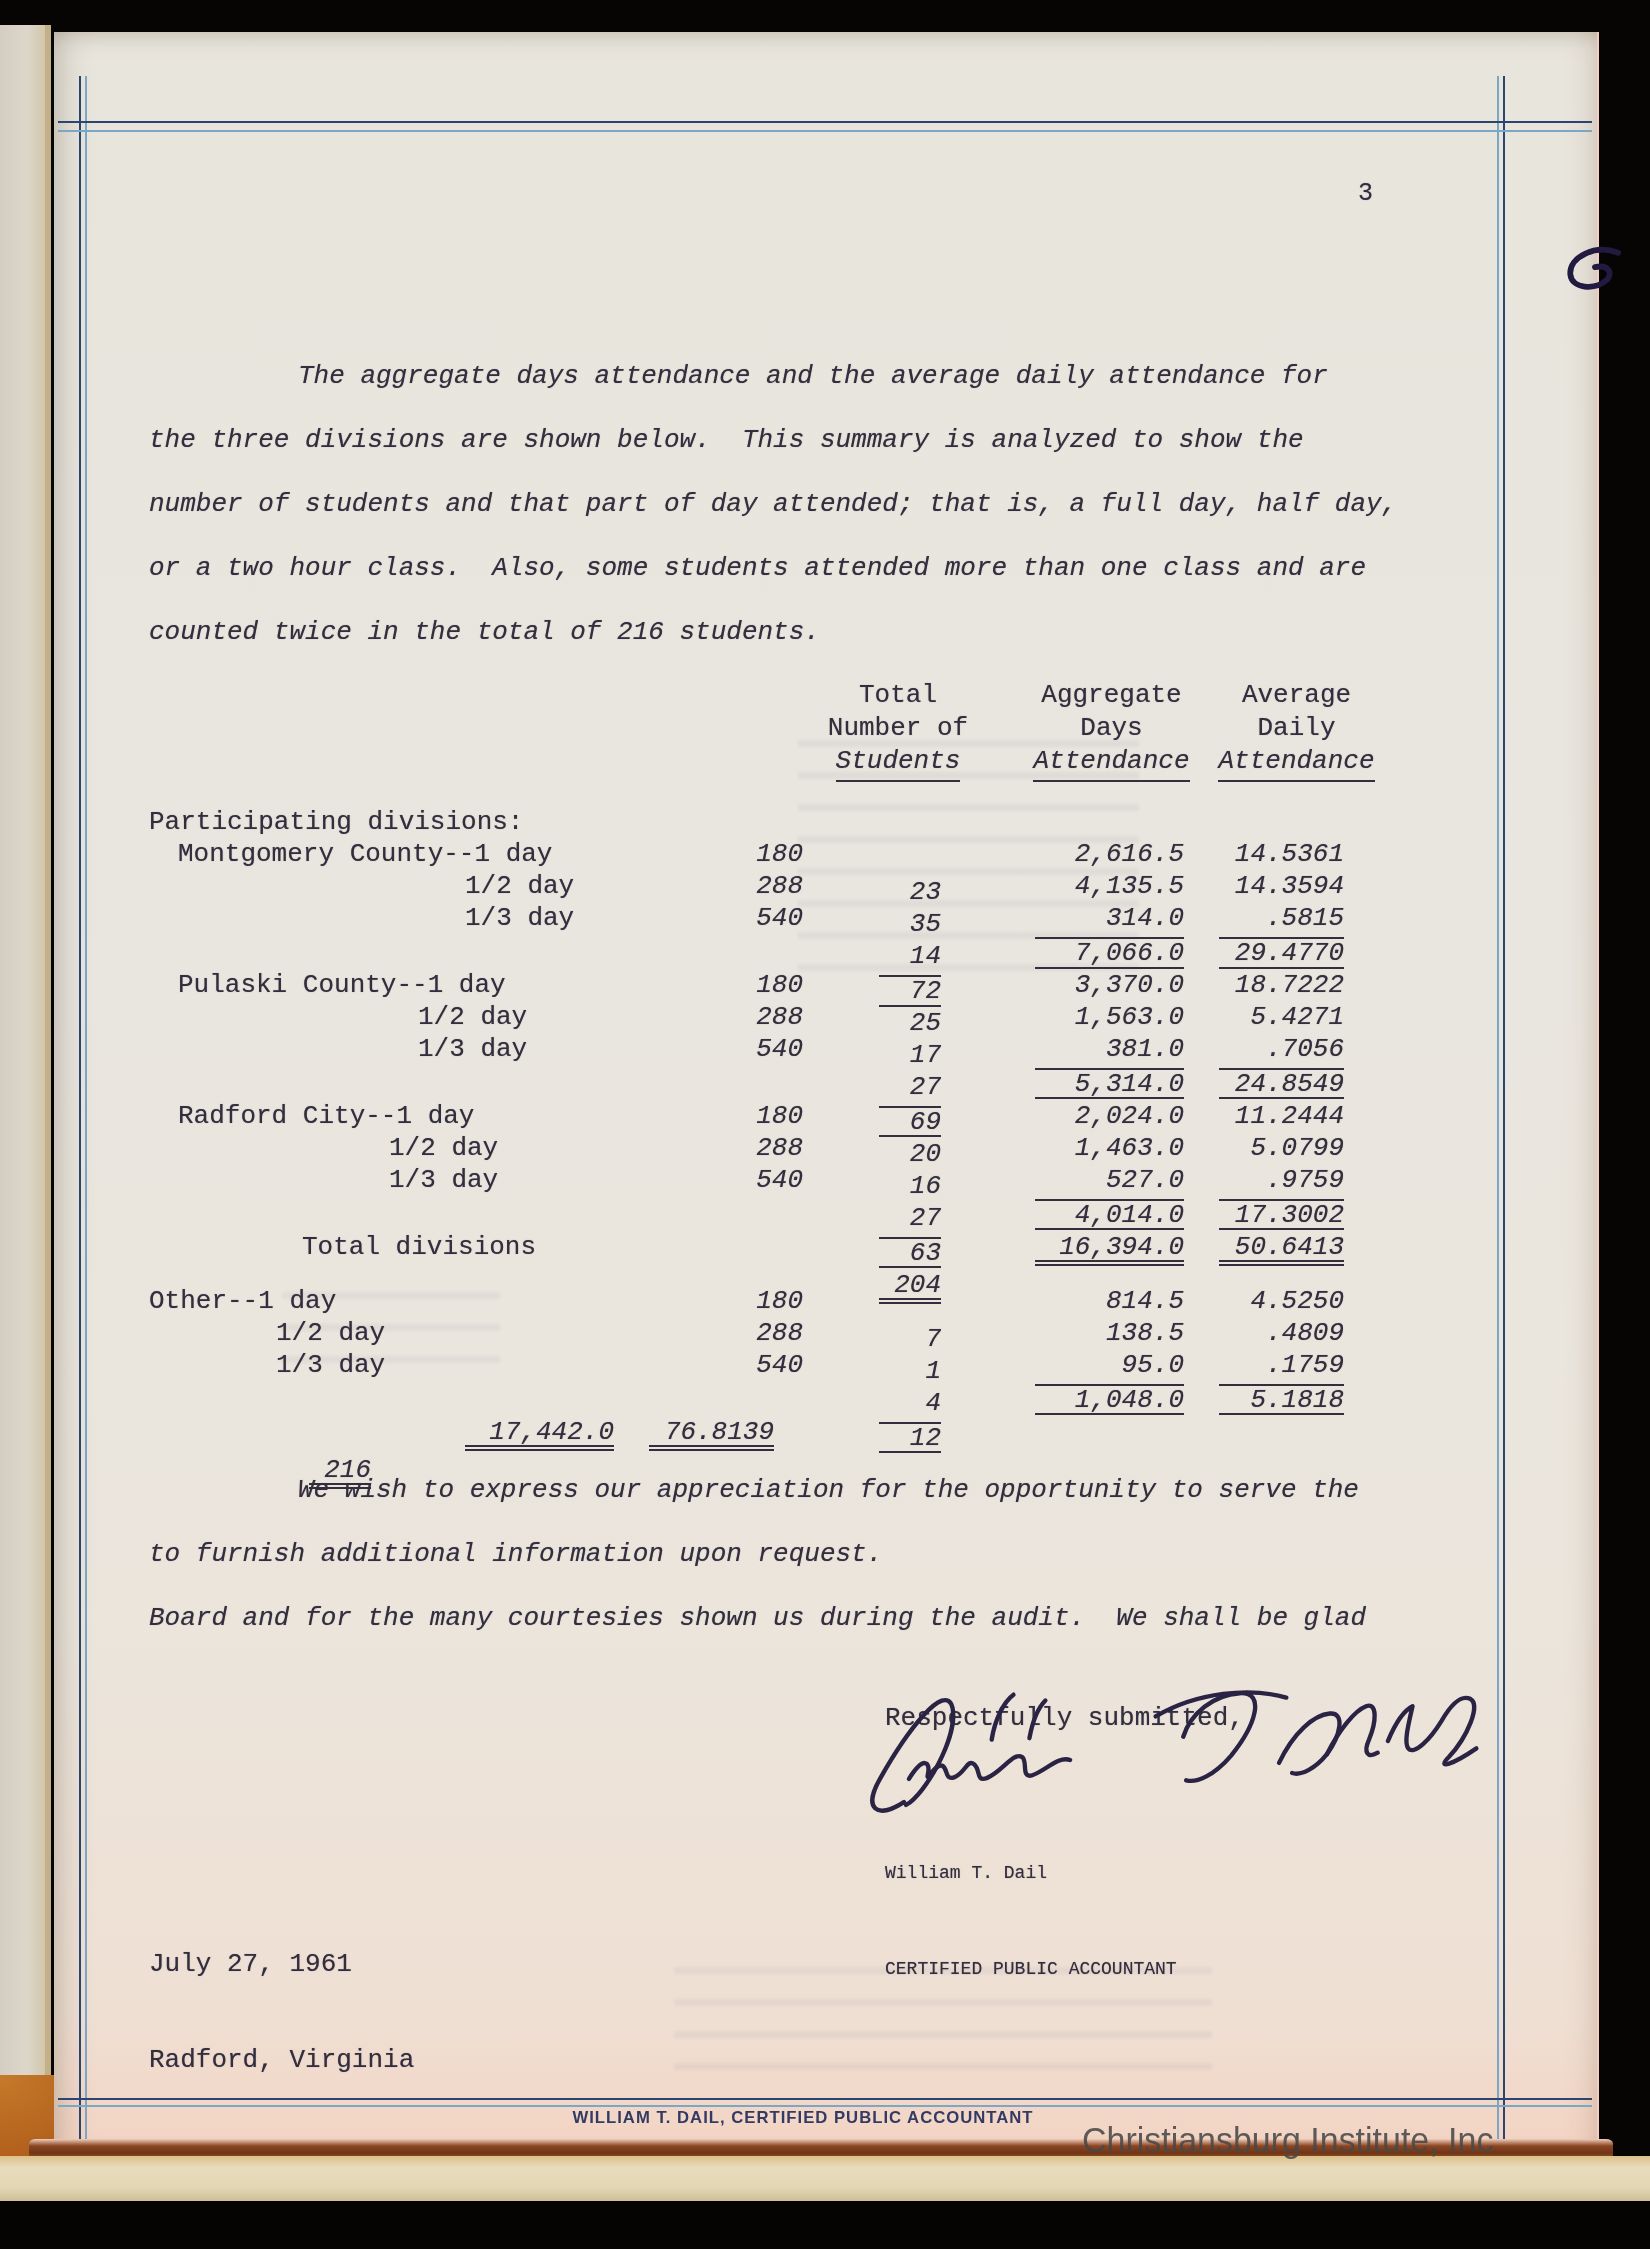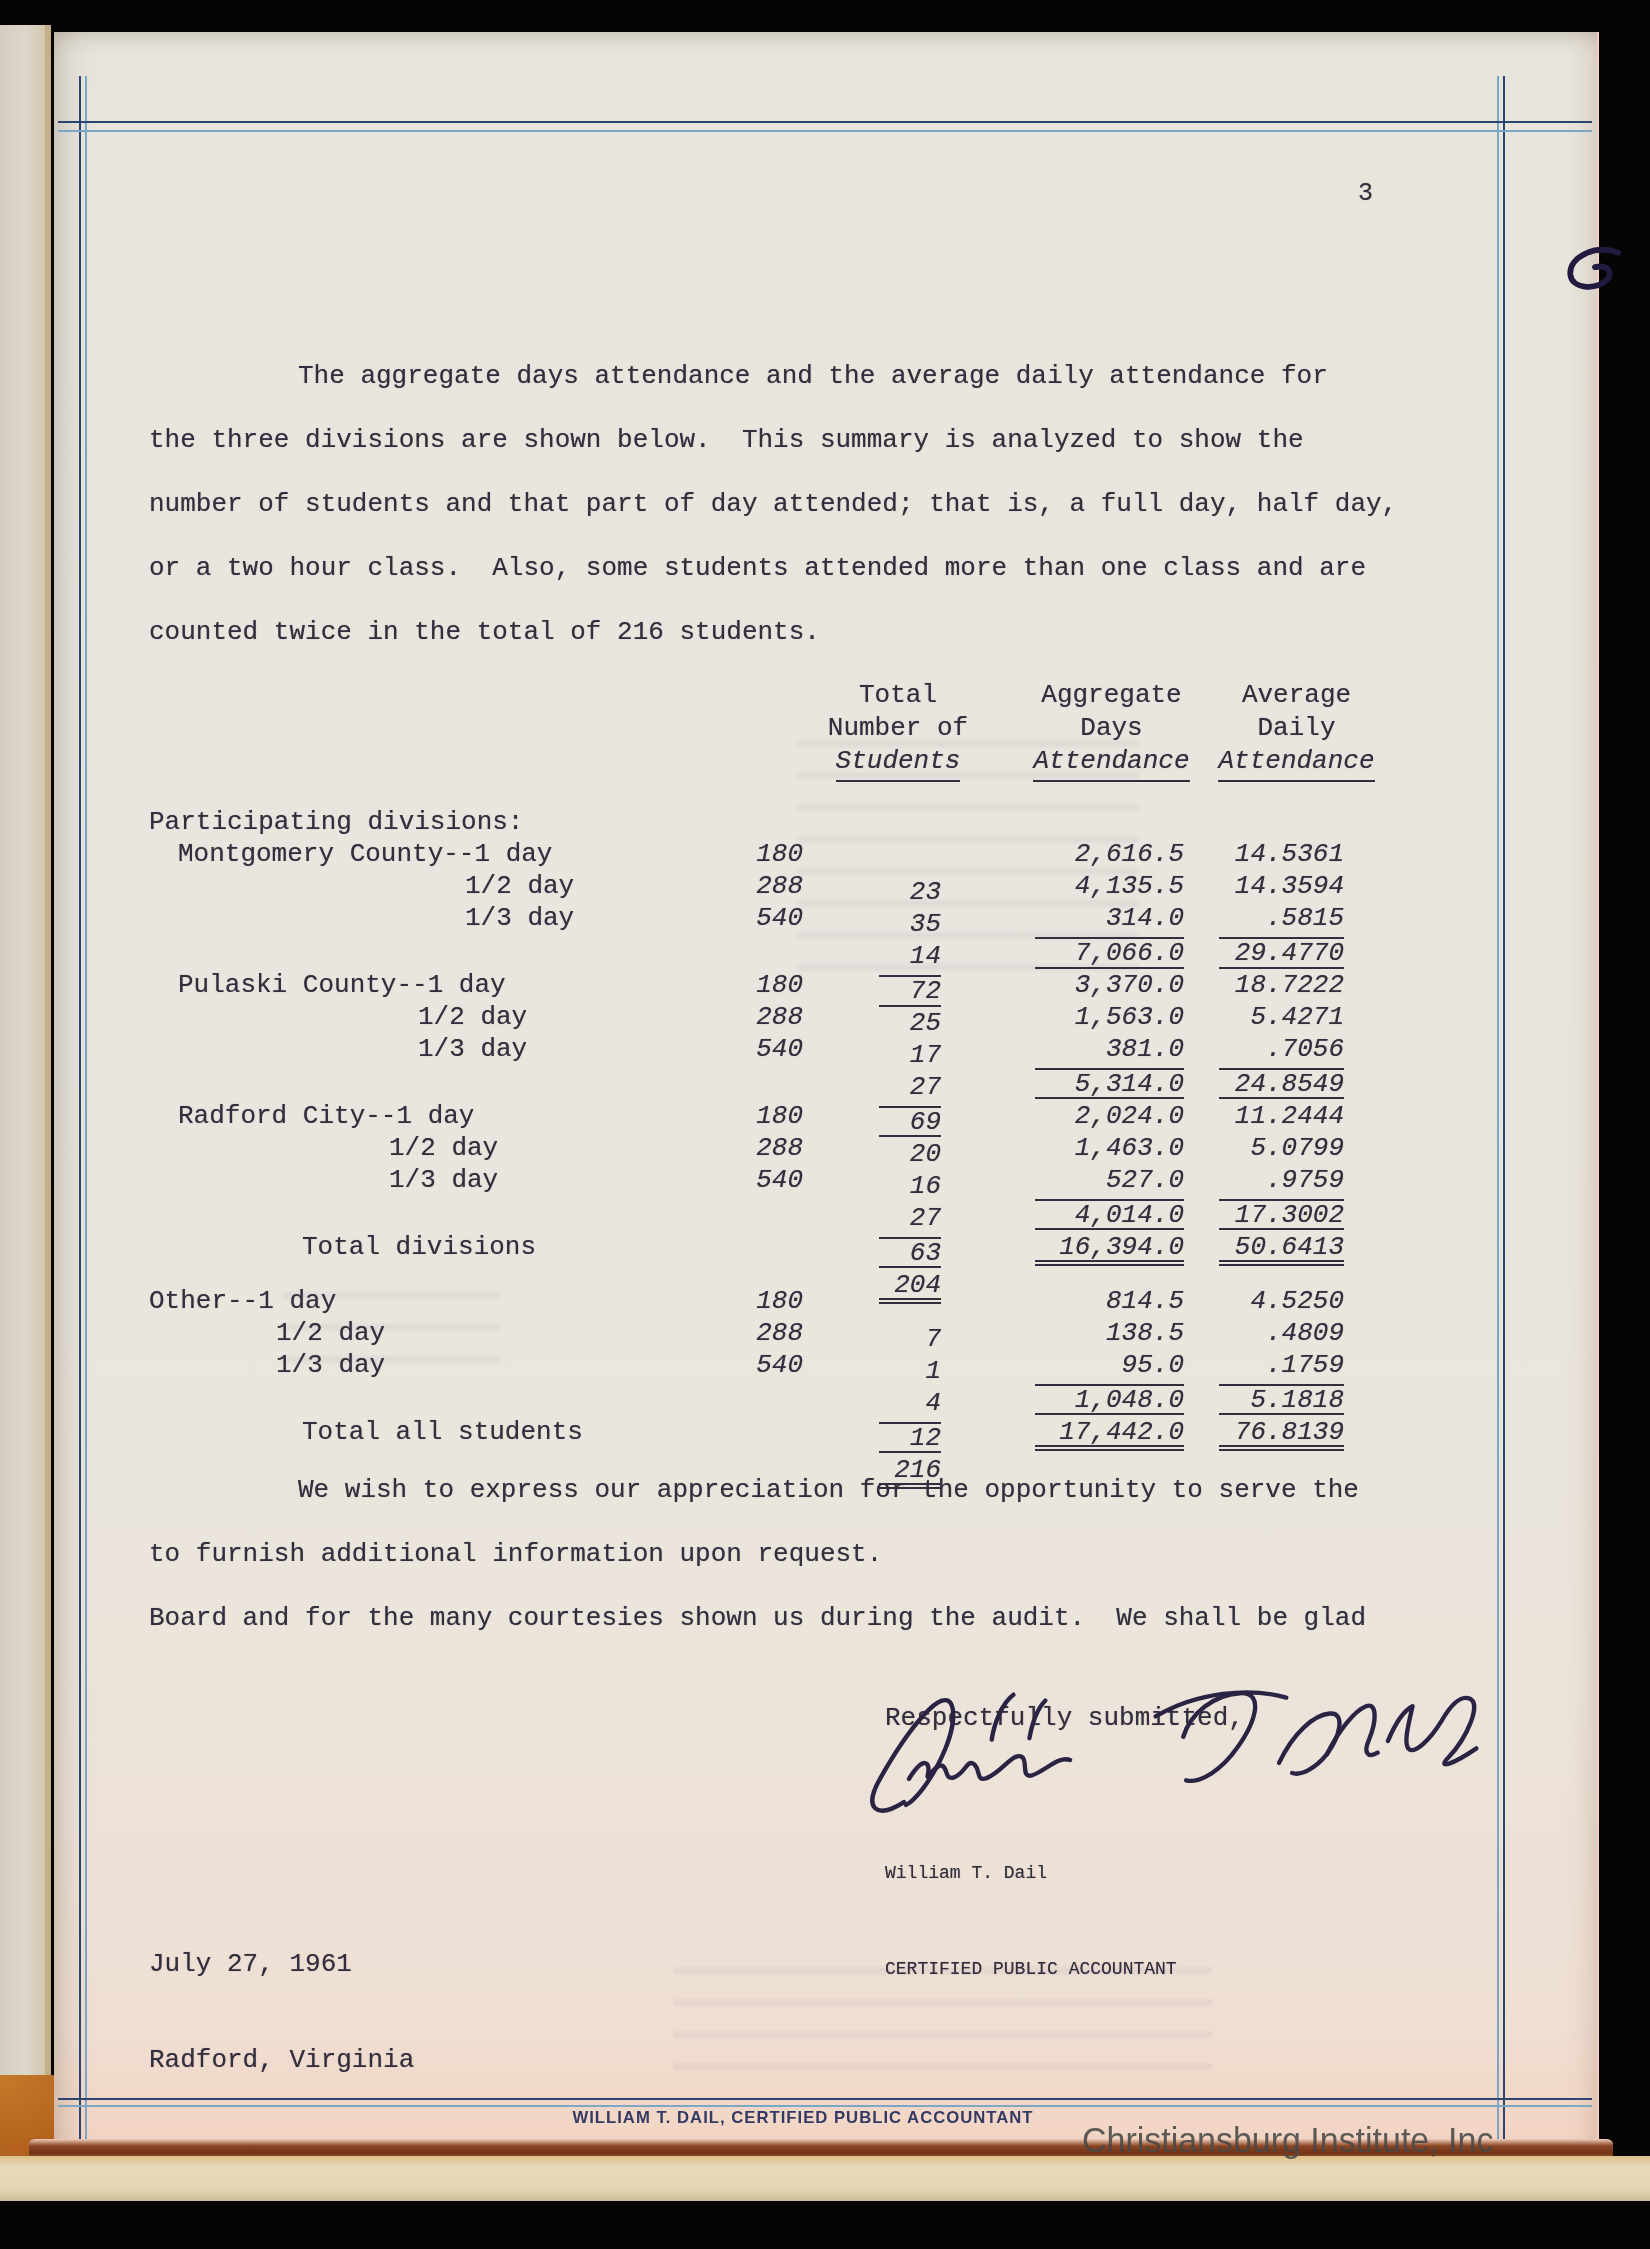--- a/index.html
+++ b/index.html
@@ -28,21 +28,21 @@
   
   .rv{position:absolute;top:44px;height:2070px;width:2.2px;}
   .rv.dark{background:#2c4470;}
   .rv.light{background:#7ba6c4;}
   .rh{position:absolute;left:3.6px;width:1534px;height:2.2px;}
   .rh.dark{background:#2c4470;}
   .rh.light{background:#7ba6c4;}
   
   .typed{color:#322e3e;text-shadow:0 0 0.9px rgba(50,45,62,.5);}
   .pagenum{position:absolute;left:1304px;top:147px;font-size:25px;}
-  .para{position:absolute;left:95px;width:1300px;font-size:26px;line-height:64px;}
+  .para{position:absolute;left:95px;width:1300px;font-size:26px;line-height:64px;font-style:italic;}
   .para .line{white-space:pre;}
   .indent{text-indent:149px;}
   #intro{top:312px;}
   #closing{top:1426px;}
   
   .colhead{position:absolute;font-size:26px;line-height:33px;text-align:center;}
   .colhead .hl{display:block;white-space:pre;}
   .hu{display:inline-block;border-bottom:2.2px solid #322e3e;padding-bottom:1.5px;}
   #ch-students{left:764px;top:647px;width:160px;}
   #ch-aggregate{left:974px;top:647px;width:167px;}
@@ -259,21 +259,20 @@
         <span class="c c4"><i class="v">.1759</i></span>
       </div>
       <div class="row sub">
         <span class="lbl"></span>
         <span class="c c1"><i class="v" style="border:none"></i></span>
         <span class="c c2"><i class="v">12</i></span>
         <span class="c c3"><i class="v">1,048.0</i></span>
         <span class="c c4"><i class="v">5.1818</i></span>
       </div>
       <div class="row total tot-ind">
-        <span class="lbl">Total all students</span>
         <span class="c c1"><i class="v" style="border:none"></i></span>
         <span class="c c2"><i class="v">216</i></span>
         <span class="c c3"><i class="v">17,442.0</i></span>
         <span class="c c4"><i class="v">76.8139</i></span>
       </div>
     </div>
 
     <div class="para typed" id="closing">
       <div class="line indent">We wish to express our appreciation for the opportunity to serve the</div>
       <div class="line">to furnish additional information upon request.</div>

